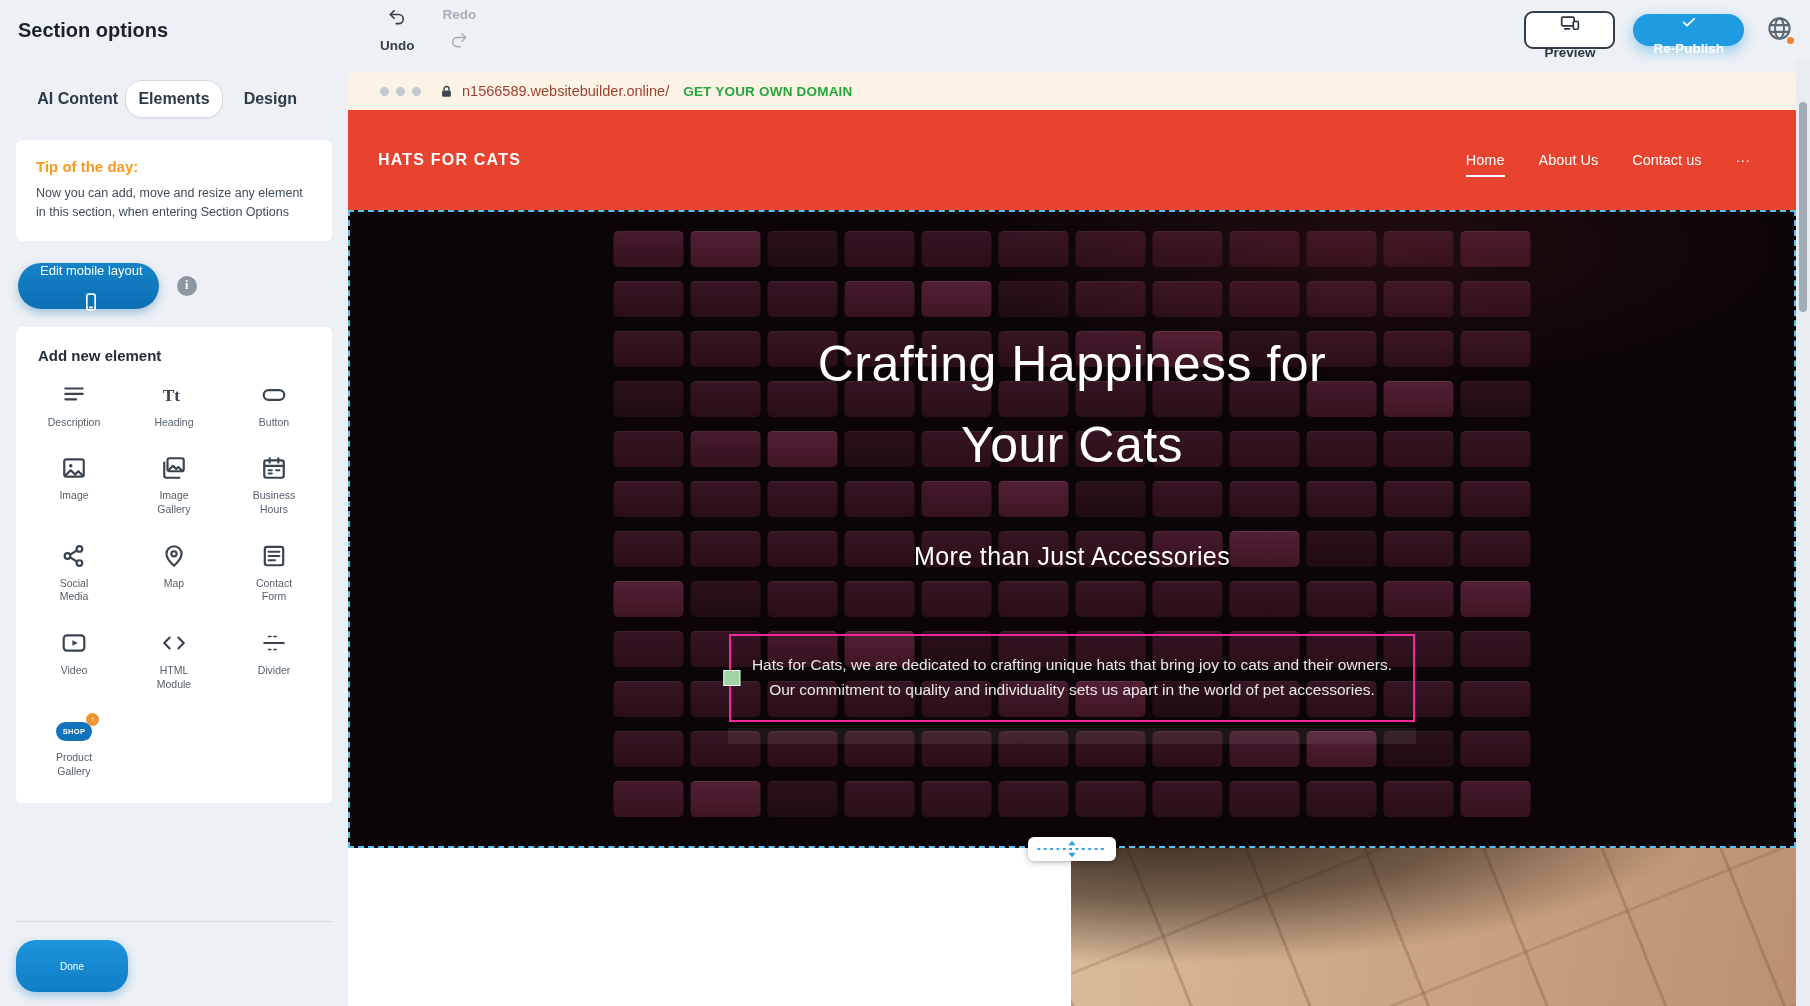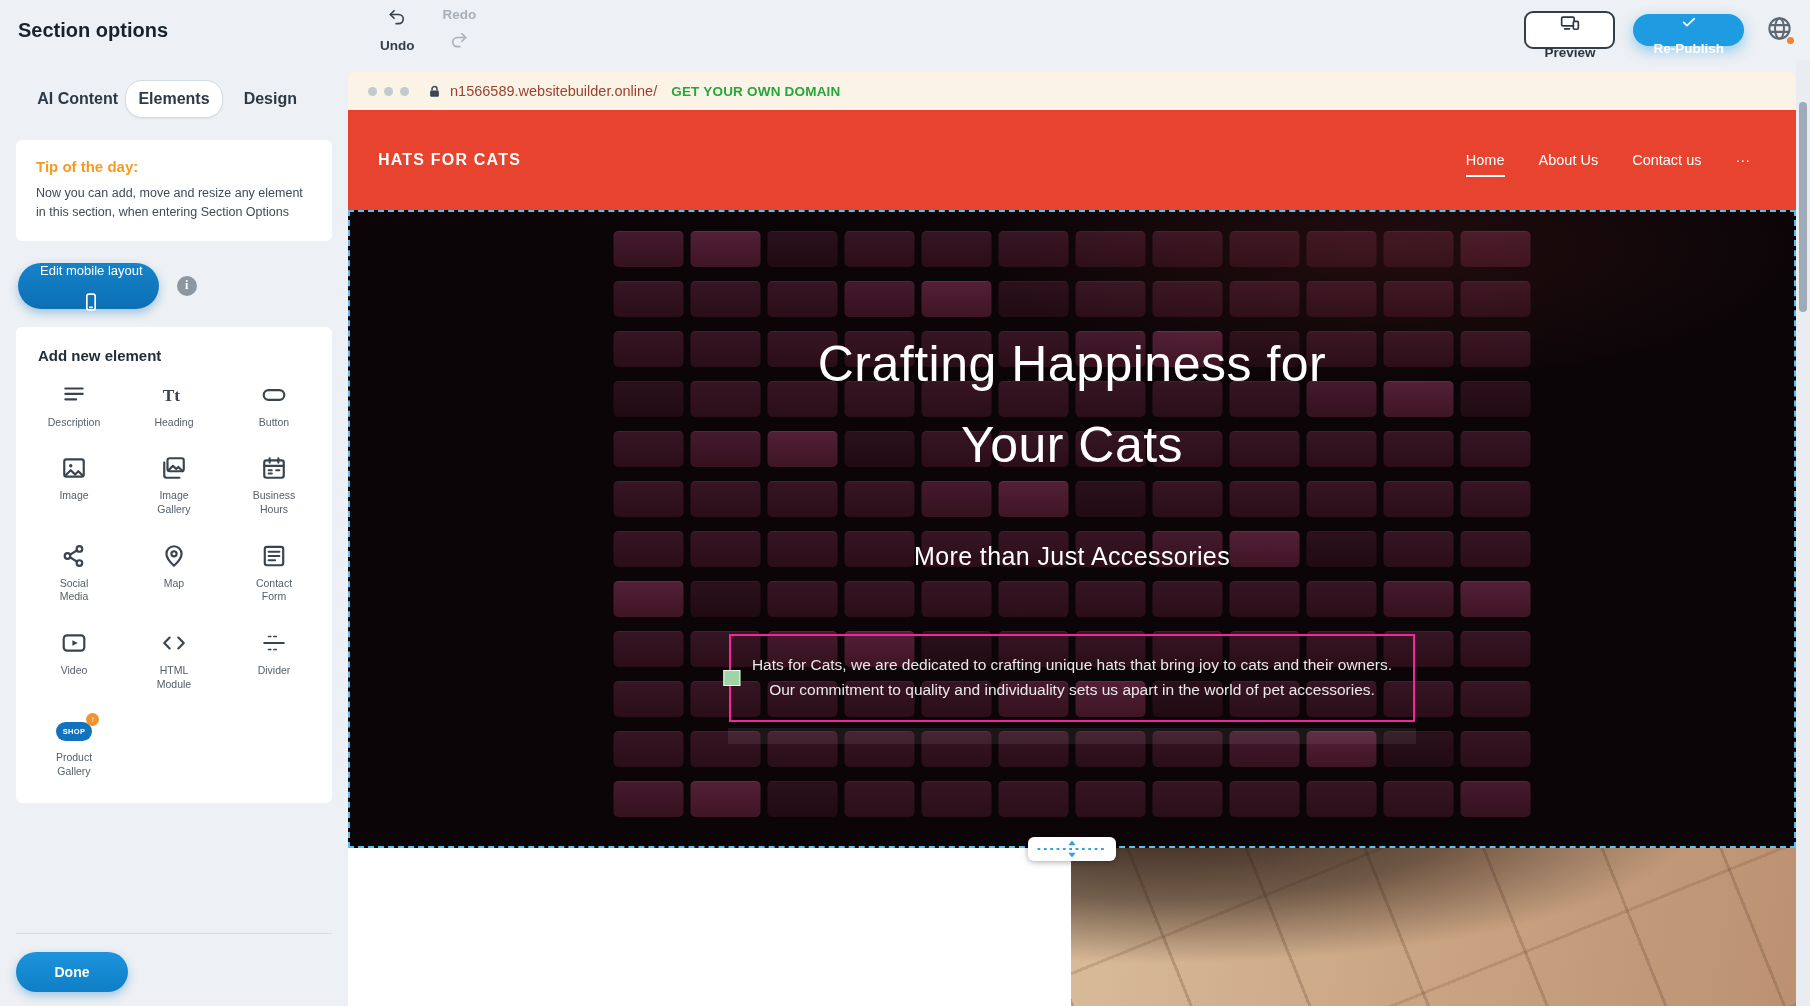--- a/index.html
+++ b/index.html
@@ -54,26 +54,26 @@
   .el-icon { width:26px; height:26px; color:#39444e; }
   .el-icon svg { width:100%; height:100%; }
   .el-label { font-size:10.5px; color:#55606b; text-align:center; line-height:1.3; max-width:58px; }
   .pg-wrap { position:relative; display:inline-block; }
   .pg-shop { background:#1273bd; color:#fff; font-size:7.5px; font-weight:700; padding:5px 7px;
     border-radius:11px; letter-spacing:.3px; display:inline-block; }
   .pg-dot { position:absolute; top:-7px; right:-7px; width:13px; height:13px; border-radius:50%;
     background:#f2932f; color:#fff; font-size:8px; display:grid; place-items:center; }
   .sidebar-bottom { position:absolute; left:16px; right:16px; bottom:0; padding-bottom:14px; }
   .sb-divider { border:none; border-top:1px solid #d6dce2; margin-bottom:18px; }
-  .done-btn { width:112px; height:40px; border-radius:20px; background:linear-gradient(180deg,#1d94dc,#0f7ec6);
-    color:#fff; font-size:14px; font-weight:700; box-shadow:0 4px 10px rgba(15,126,198,.35); }
+  .done-btn { width:112px; height:52px; border-radius:20px; background:linear-gradient(180deg,#1d94dc,#0f7ec6);
+    color:#fff; font-size:10px; font-weight:400; box-shadow:0 4px 10px rgba(15,126,198,.35); }
 
   
   .main { position:absolute; left:348px; top:72px; width:1448px; bottom:0; }
-  .browserbar { height:38px; background:#fbf4e6; border-radius:8px 8px 0 0; display:flex; align-items:center; padding:0 20px; }
+  .browserbar { height:38px; background:#fbf4e6; border-radius:8px 8px 0 0; display:flex; align-items:center; padding:0 32px; }
   .dots { display:flex; gap:7px; }
   .dots i { width:9px; height:9px; border-radius:50%; background:#c3c9cf; }
   .lock { width:15px; height:15px; color:#3b4752; margin-left:18px; }
   .lock svg { width:100%; height:100%; }
   .url { font-size:14.5px; color:#9c4130; font-weight:500; margin-left:8px; }
   .domain-cta { font-size:13.5px; font-weight:700; color:#27a53d; margin-left:14px; text-decoration:none; letter-spacing:.2px; }
   .canvas { position:relative; height:896px; background:#fff; overflow:hidden; }
 
   .site-header { height:100px; background:#e8432e; display:flex; align-items:center; padding:0 46px 0 30px; }
   .logo { font-size:16px; font-weight:800; letter-spacing:1.2px; color:#fff; }

